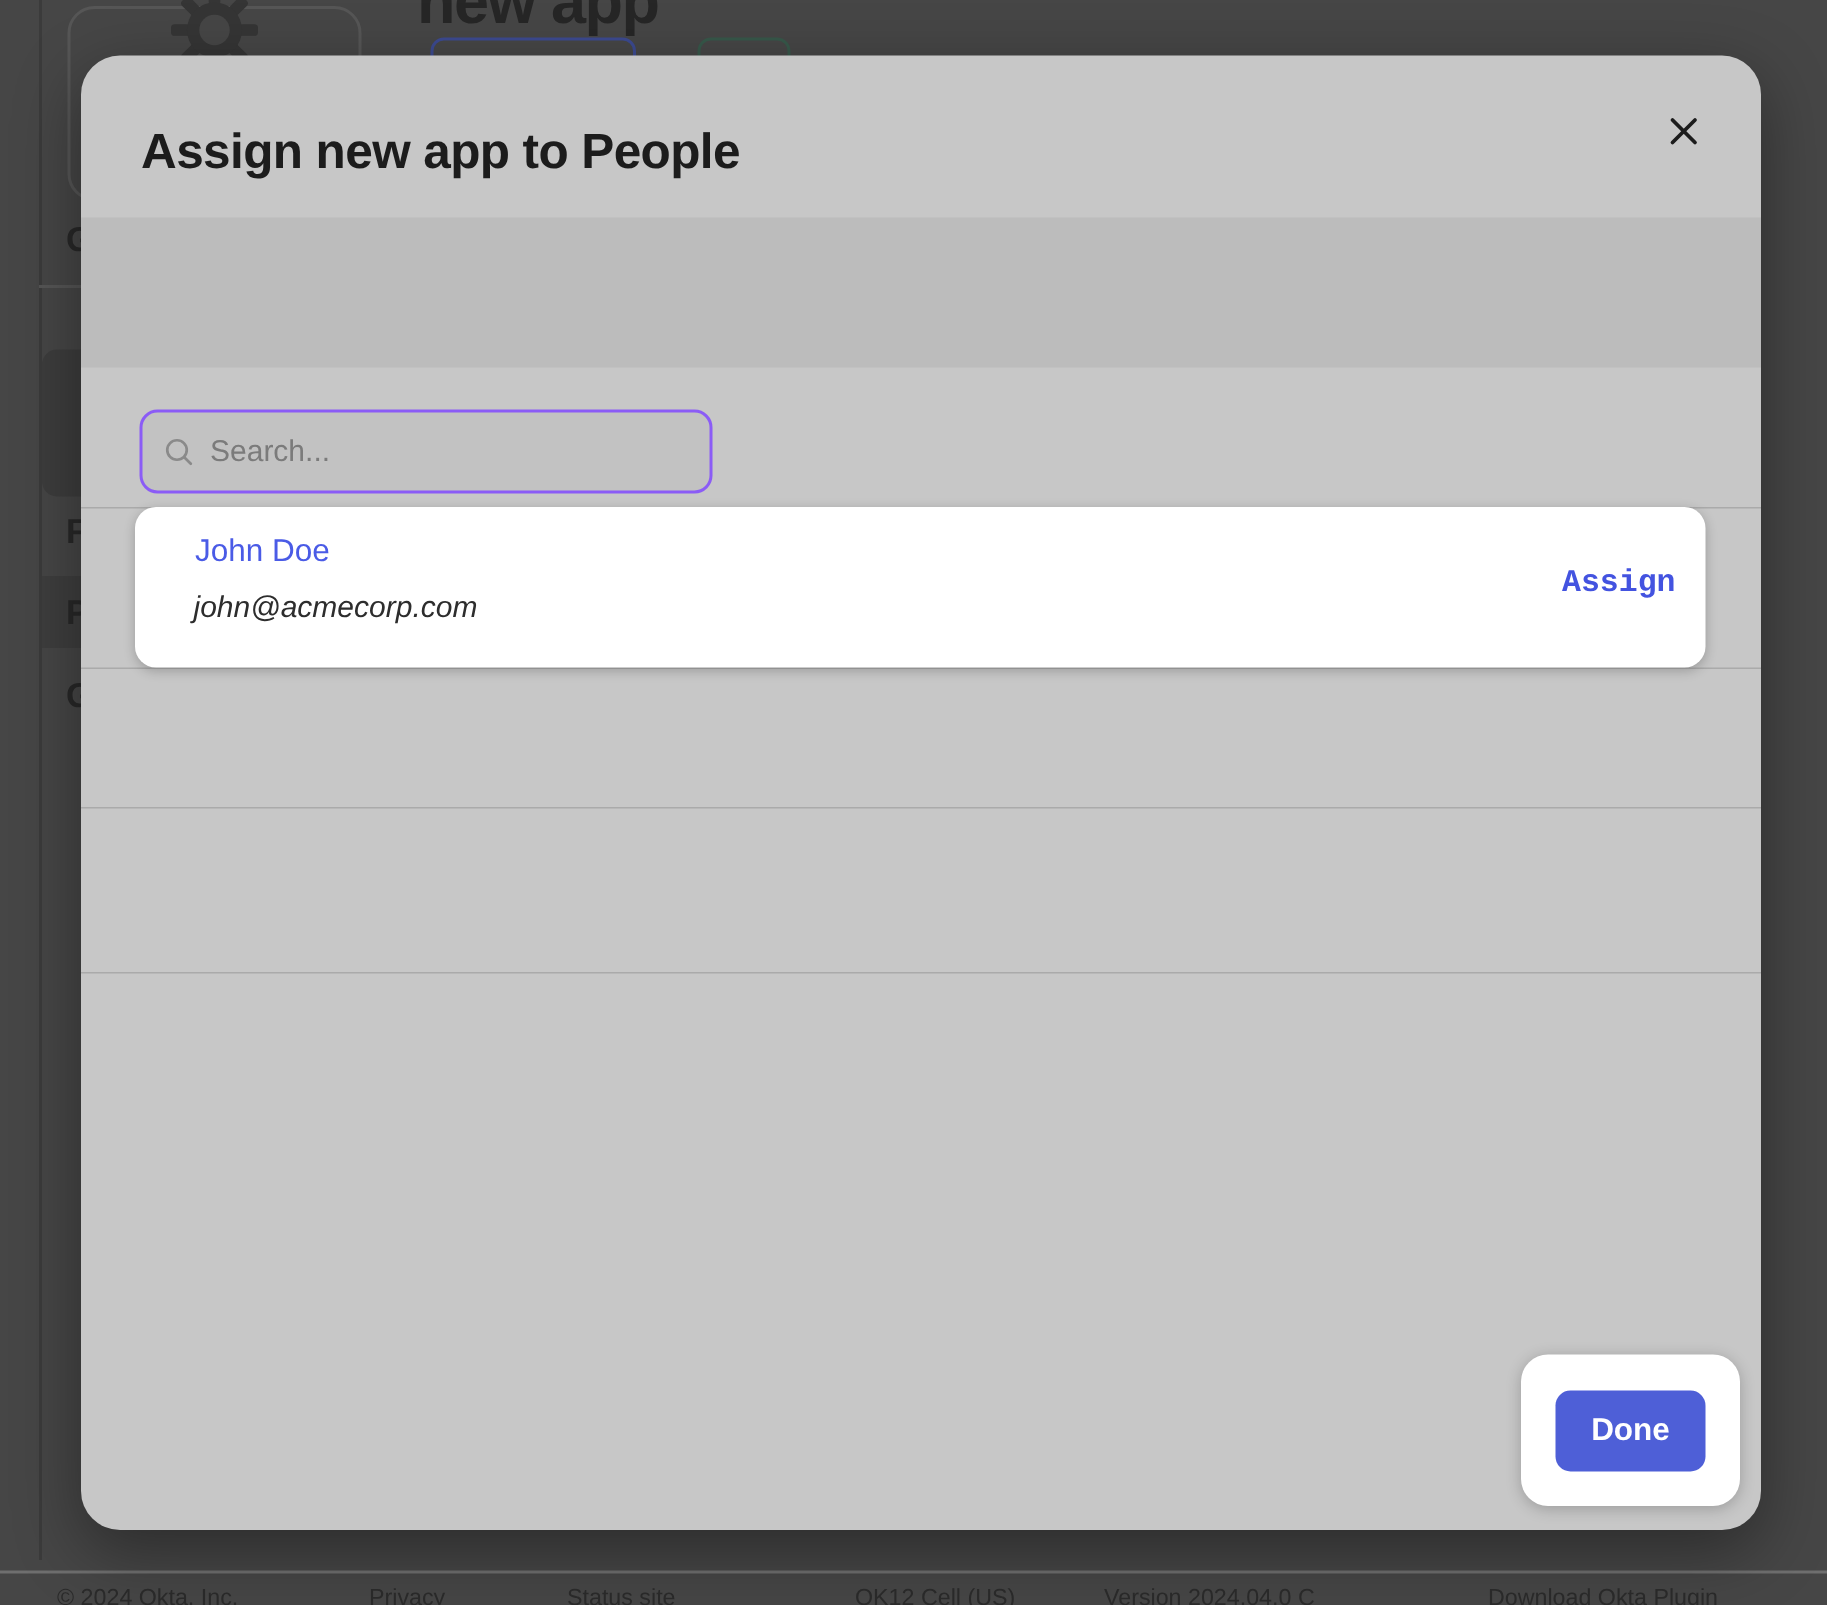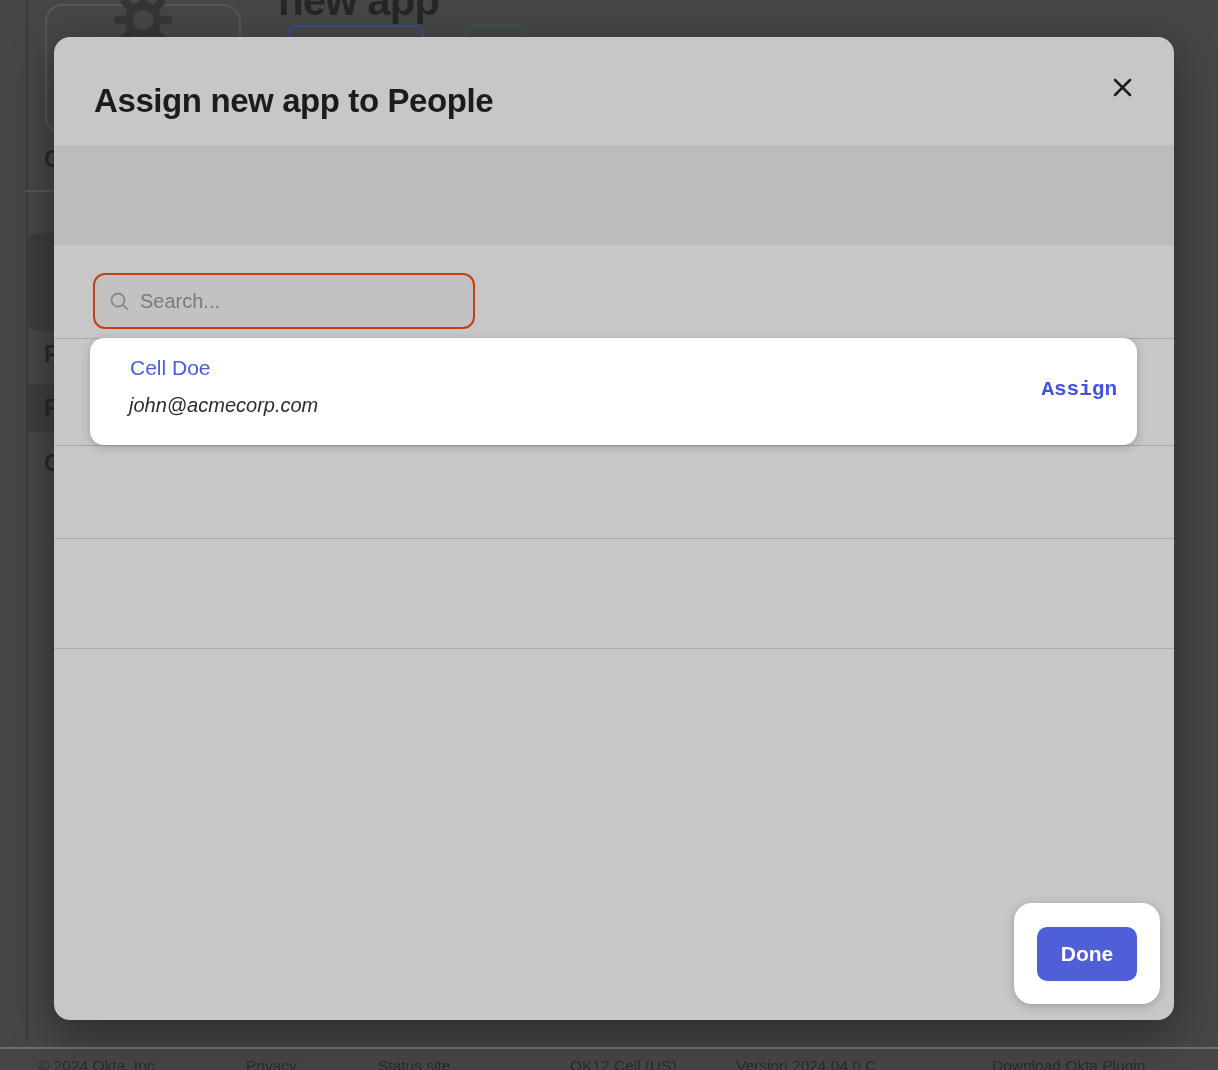--- a/index.html
+++ b/index.html
@@ -28,32 +28,32 @@
   .bg-frag-panel { left:28px; top:233px; width:30px; height:98px;
     background:#3d3d3d; border-radius:10px 0 0 10px; }
   .bg-frag-rowhl { left:28px; top:384px; width:28px; height:48px; background:#3e3e3e; }
 
   .footer-line { left:0; top:1047px; width:1218px; height:2px; background:#6f6f6f; }
   .footer-item { top:1057px; font-size:15.5px; color:#2b2b2b; white-space:nowrap; }
 
   
   .modal { left:54px; top:37px; width:1120px; height:983px;
     background:var(--modal-dimmed-white, #c7c7c7);
-    border-radius:16px; overflow:hidden;
+    border-radius:26px; overflow:hidden;
     box-shadow:0 14px 44px rgba(0,0,0,.38); }
   .modal-title { left:40px; top:45px; font-size:33px; font-weight:700;
     letter-spacing:-.4px; color:#1c1c1c; }
   .modal-close { left:1046px; top:28px; width:44px; height:44px;
     display:flex; align-items:center; justify-content:center;
     background:none; border:none; cursor:pointer; }
 
   .search-band { left:0; top:108px; width:1120px; height:100px;
     background:var(--search-band, #bcbcbc); }
   .search-box { left:39px; top:128px; width:382px; height:56px;
-    background:#c2c2c2; border:2px solid #c2410c; border-radius:12px;
+    background:#c2c2c2; border:2px solid #8b5cf6; border-radius:12px;
     display:flex; align-items:center; padding:0 14px; gap:10px; }
   .search-box input { flex:1; background:transparent; border:none; outline:none;
     font-family:"Liberation Sans", sans-serif; font-size:20px; color:#4a4a4a; }
   .search-box input::placeholder { color:#7b7b7b; opacity:1; }
 
   .list-line { left:0; width:1120px; height:1px; background:#aaaaaa; }
 
   
   .person-row { left:36px; top:301px; width:1047px; height:107px;
     background:var(--spotlight-white, #ffffff); border-radius:14px;
@@ -136,21 +136,21 @@
       <input type="text" value="" placeholder="Search..." style="">
     </div>
   </div>
 
   <div class="abs list-line" style="top:301px;"></div>
   <div class="abs list-line" style="top:408px;"></div>
   <div class="abs list-line" style="top:501px;"></div>
   <div class="abs list-line" style="top:611px;"></div>
 
   <div class="abs person-row">
-    <a class="abs person-name">Cell Doe</a>
+    <a class="abs person-name">John Doe</a>
     <div class="abs person-email">john@acmecorp.com</div>
     <button class="abs assign-link">Assign</button>
   </div>
 
   <div class="abs done-spot">
     <button class="done-btn">Done</button>
   </div>
 
 </div>
 

